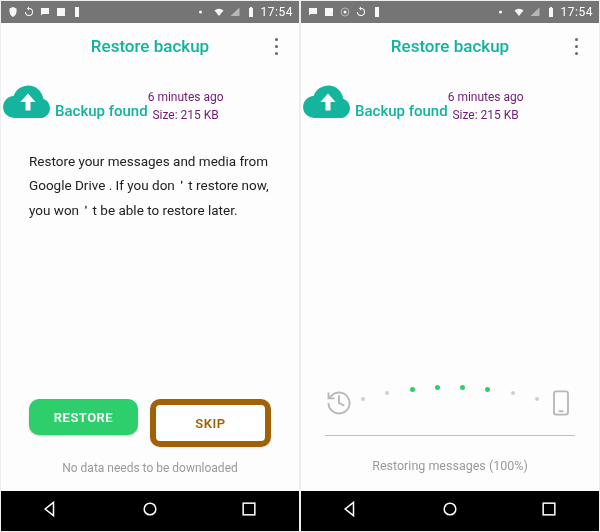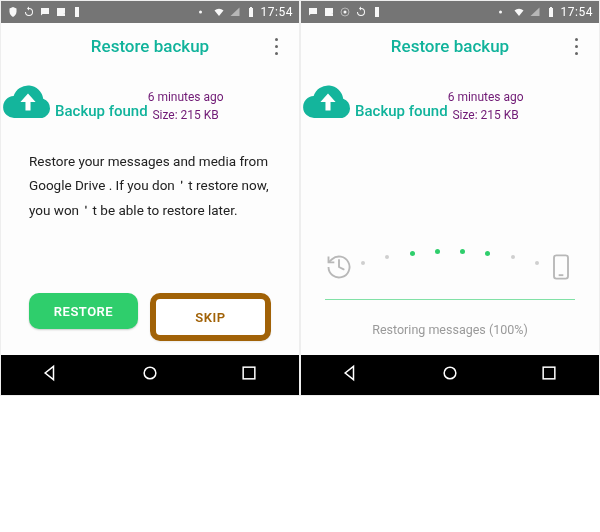--- a/index.html
+++ b/index.html
@@ -1,17 +1,17 @@
 <!DOCTYPE html>
 <html><head>
 <meta charset="utf-8">
 <style>
   html,body{margin:0;padding:0;font-family:Roboto,Arial,sans-serif;background:#fff;}
   .stage{width:600px;height:532px;position:relative;background:#fff;}
-  .phone{position:absolute;top:0;width:300px;height:396px;box-sizing:border-box;border:1px solid #eee;background:#fff;}
+  .phone{position:absolute;top:0;width:300px;height:532px;box-sizing:border-box;border:1px solid #eee;background:#fff;}
   .phone.left{left:0;}
   .phone.right{left:300px;}
   .status-bar{height:22px;background:#757575;color:#fff;display:flex;align-items:center;justify-content:space-between;padding:0 6px;font-size:11px;}
   .status-left,.status-right{display:flex;align-items:center;gap:4px;}
   .status-right .clock{font-size:12px;letter-spacing:0.5px;}
   .sb-ico{width:12px;height:12px;display:inline-flex;align-items:center;justify-content:center;}
   .sb-ico svg{width:12px;height:12px;fill:#fff;opacity:0.95;}
   .app{position:absolute;top:22px;left:0;right:0;bottom:40px;background:#fdfdfd;display:flex;flex-direction:column;}
   .app-header{height:46px;display:flex;align-items:center;justify-content:center;position:relative;text-align:center;}
   .app-title{color:#10b39b;font-size:17px;font-weight:500;}
@@ -134,20 +134,21 @@
       </div>
 
       <div class="body-text">Restore your messages and media from Google Drive . If you don＇t restore now, you won＇t be able to restore later.</div>
 
       <div class="spacer"></div>
 
       <div class="btn-row">
         <div class="btn btn-primary">RESTORE</div>
         <div class="btn btn-secondary">SKIP</div>
       </div>
+      <div class="footer-note">No data needs to be downloaded</div>
     </div>
 
     <div class="nav-bar">
       <div><svg viewBox="0 0 24 24">
             <path d="M15 4 L5 12 L15 20 Z" fill="none" stroke="#fff"></path>
           </svg></div>
       <div><svg viewBox="0 0 24 24">
             <circle cx="12" cy="12" r="7"></circle>
           </svg></div>
       <div><svg viewBox="0 0 24 24">

